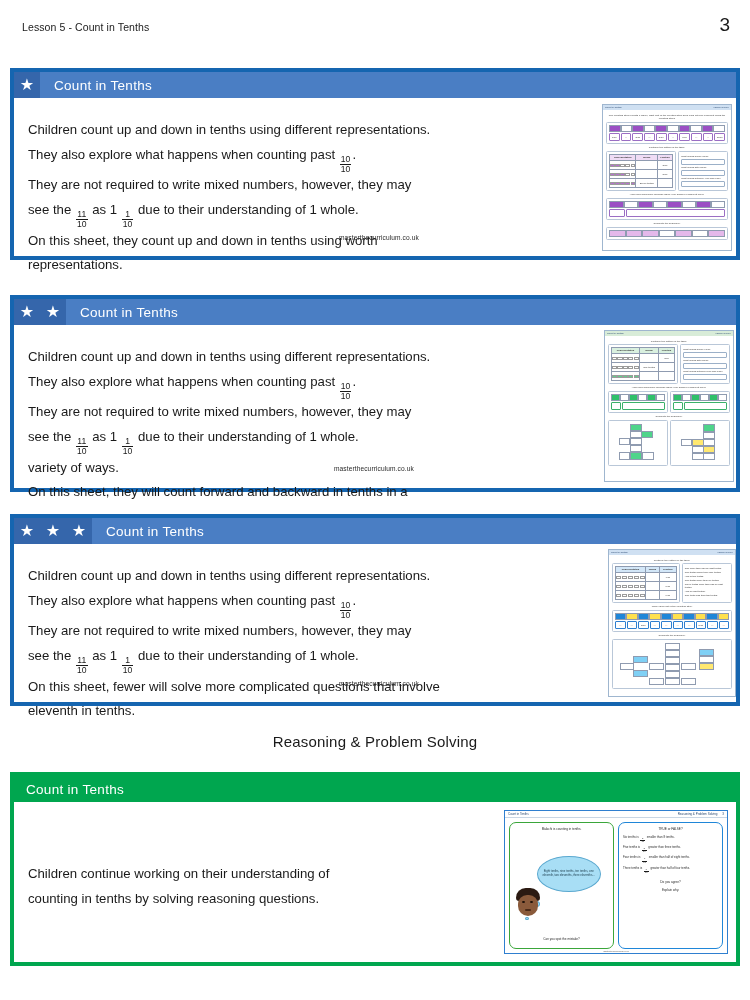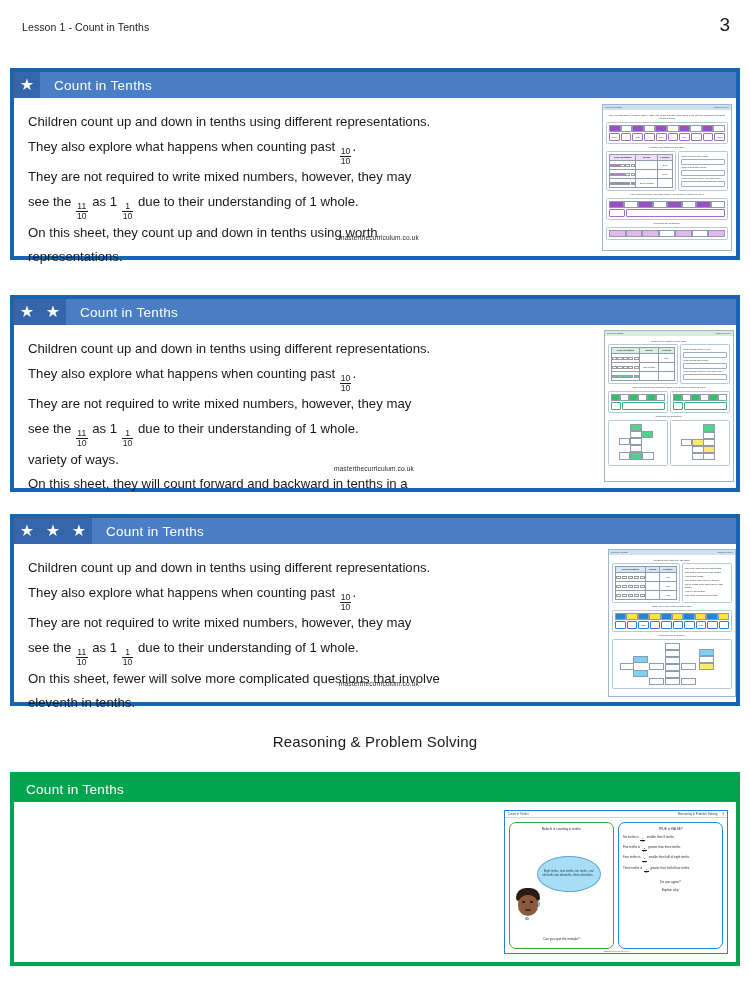--- a/index.html
+++ b/index.html
@@ -51,21 +51,21 @@
 
   .card-title {
     color: #ffffff; font-size: 13.5px; letter-spacing: .3px;
     padding-left: 14px; white-space: nowrap;
   }
   .card.green .card-title { padding-left: 12px; }
 
   .card-body { position: relative; background: #fff; }
 
   .body-text {
-    position: absolute; left: 14px; top: 12px; width: 500px;
+    position: absolute; left: 14px; top: 20px; width: 500px;
     font-size: 13.2px; line-height: 24.5px; color: #1a1a1a;
   }
   .body-text .ln { display: block; white-space: nowrap; }
 
   
   .frac {
     display: inline-flex; flex-direction: column; align-items: center;
     vertical-align: -0.42em; line-height: 1; margin: 0 1px;
     font-size: 8.6px;
   }
@@ -200,21 +200,21 @@
     position: absolute; left: 0; width: 750px; text-align: center;
     font-size: 15px; color: #1a1a1a; letter-spacing: .2px;
   }
 </style>
 </head>
 <body>
 
 <div class="page">
 
   <div class="page-header">
-    <div class="doc-title">Lesson 1 - Count in Tenths</div>
+    <div class="doc-title">Lesson 5 - Count in Tenths</div>
     <div class="page-number">3</div>
   </div>
 
   <div class="card blue" style="top:68px;">
     <div class="card-head">
       <div class="stars">
         <div class="star-box">
           <span class="star-glyph">★</span>
         </div>
       </div>
@@ -700,20 +700,24 @@
     </div>
   </div>
 
   <div class="section-title" style="top:733px;">Reasoning &amp; Problem Solving</div>
 
   <div class="card green" style="top:772px;">
     <div class="card-head">
       <div class="card-title">Count in Tenths</div>
     </div>
     <div class="card-body" style="height:160px;">
+      <div class="body-text" style="top:60px;">
+        <span class="ln">Children continue working on their understanding of</span>
+        <span class="ln">counting in tenths by solving reasoning questions.</span>
+      </div>
 
       <div class="thumb" style="left:490px; top:8px; width:224px; height:144px; border:1.5px solid #2f7fd0;">
         <div class="rt-head">
           <span>Count in Tenths</span>
           <span>
             <span>Reasoning &amp; Problem Solving</span>
             <span style="margin-left:4px;">3</span>
           </span>
         </div>
         <div class="rt-body">

